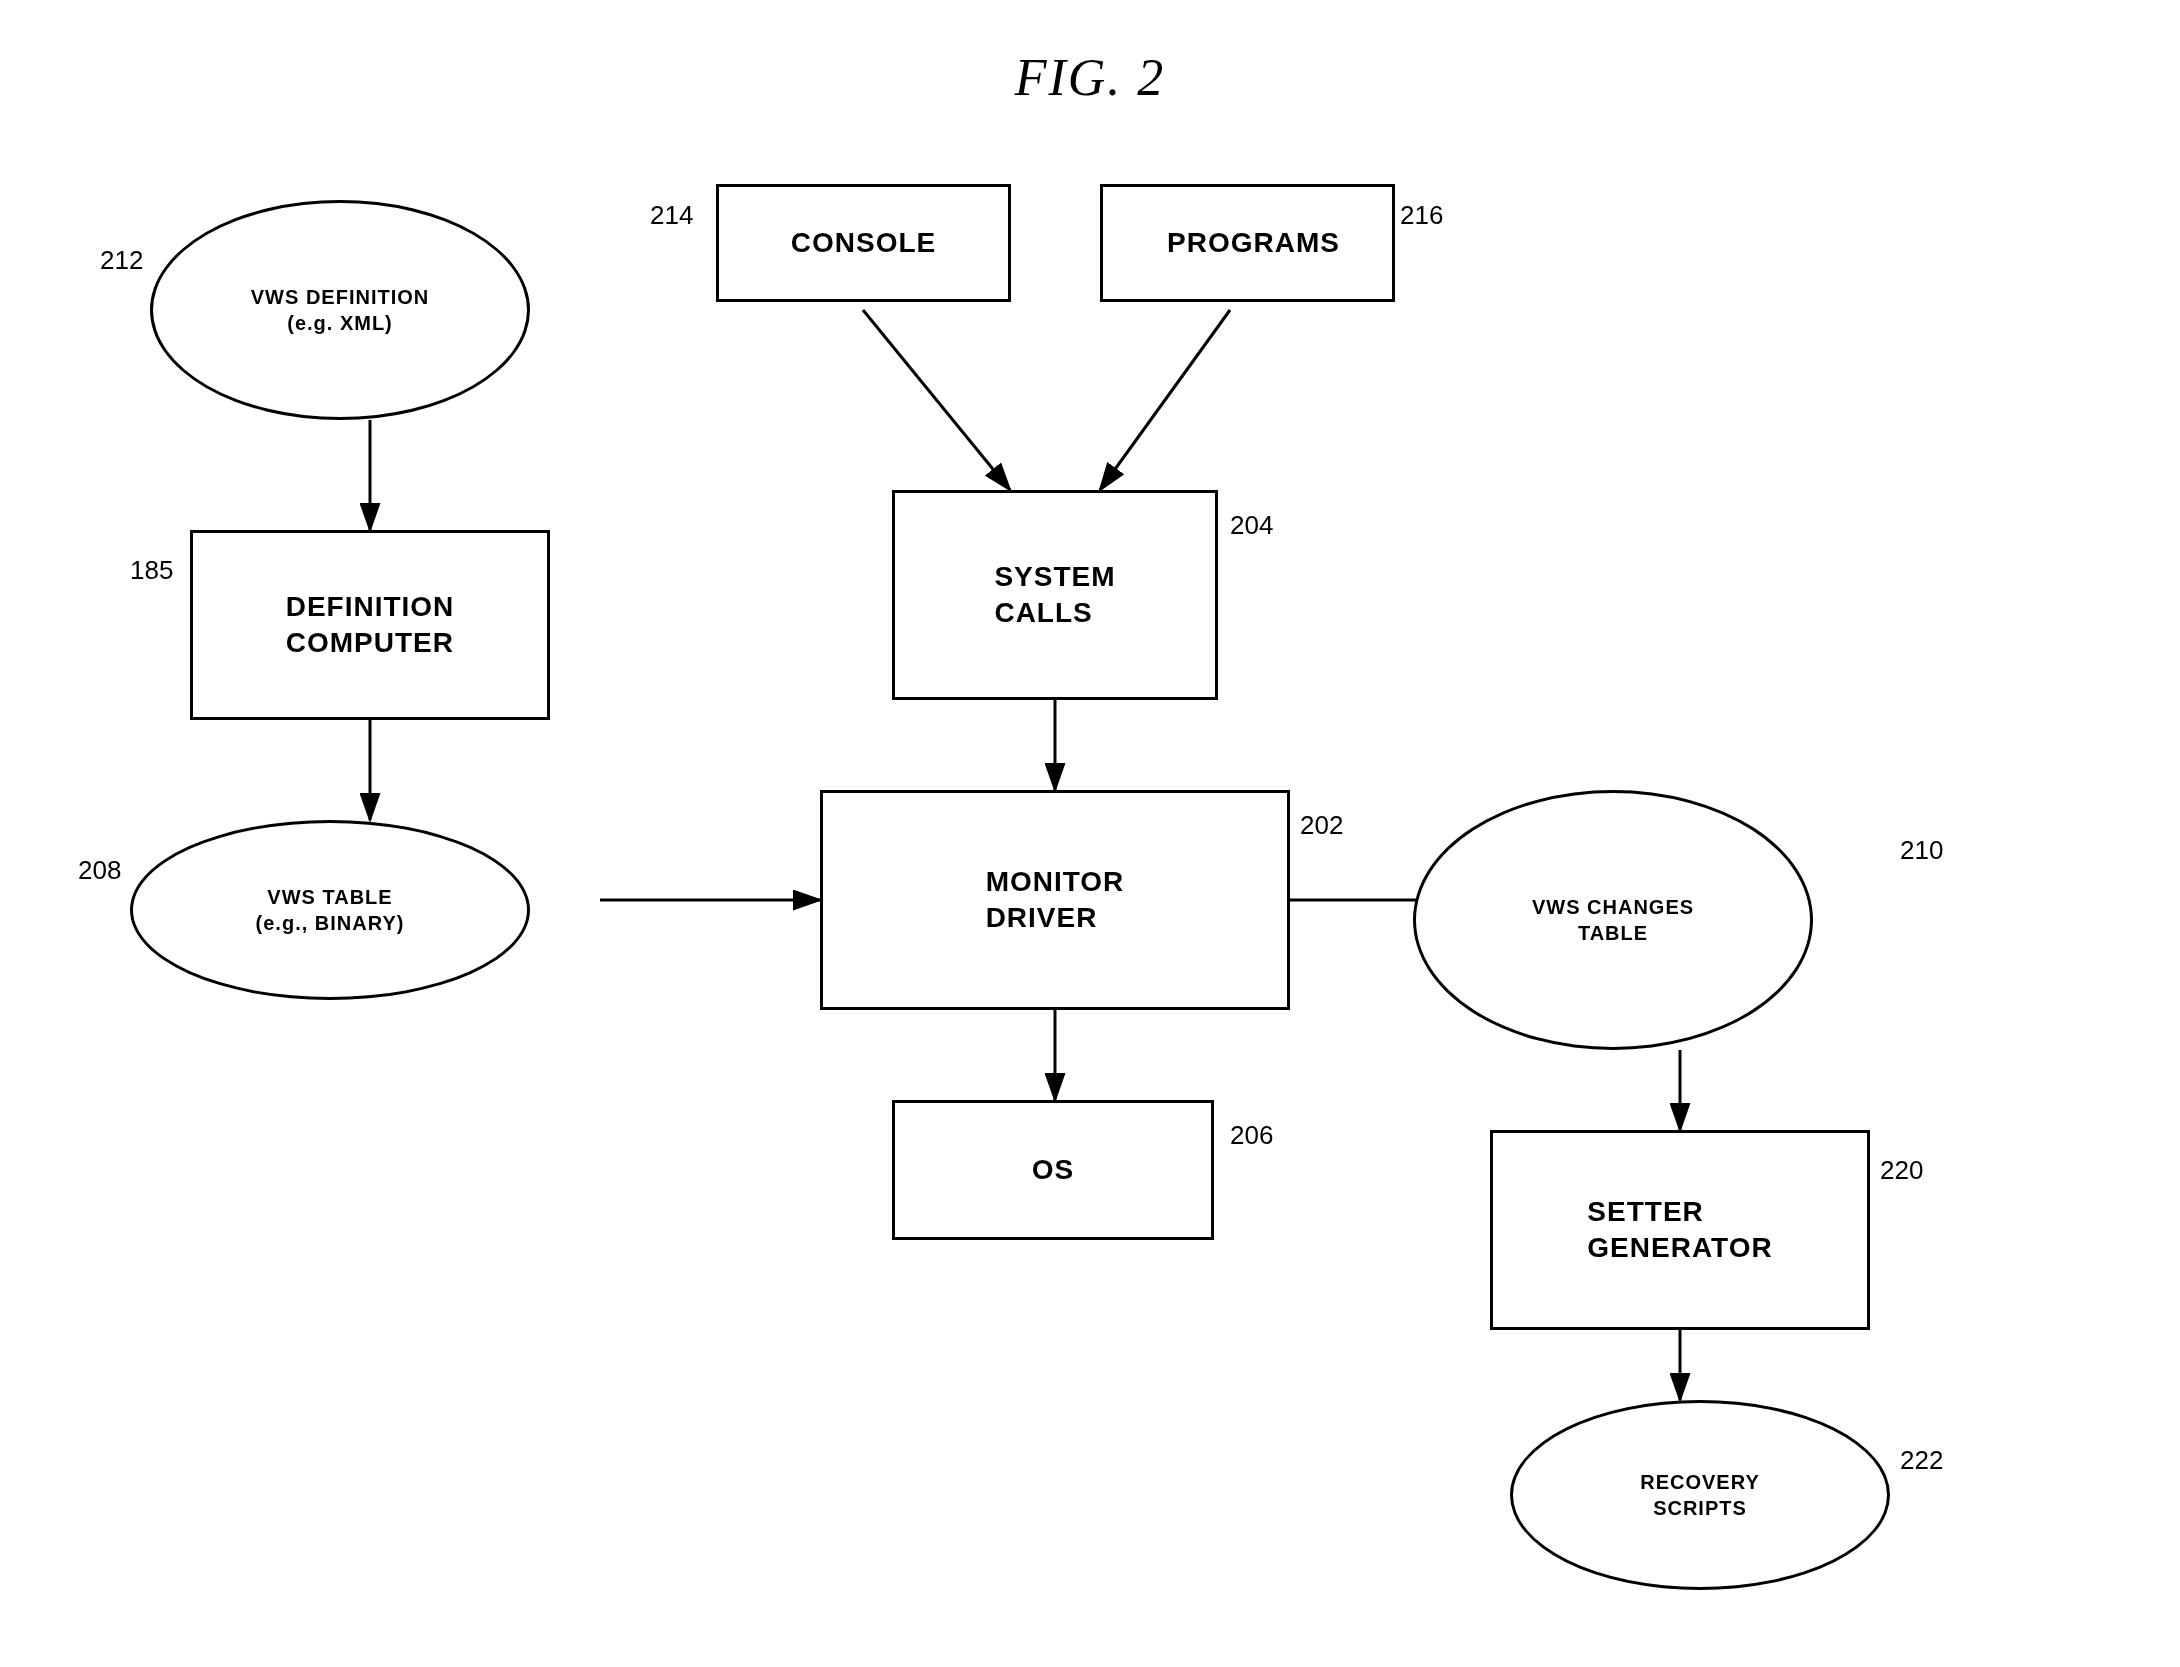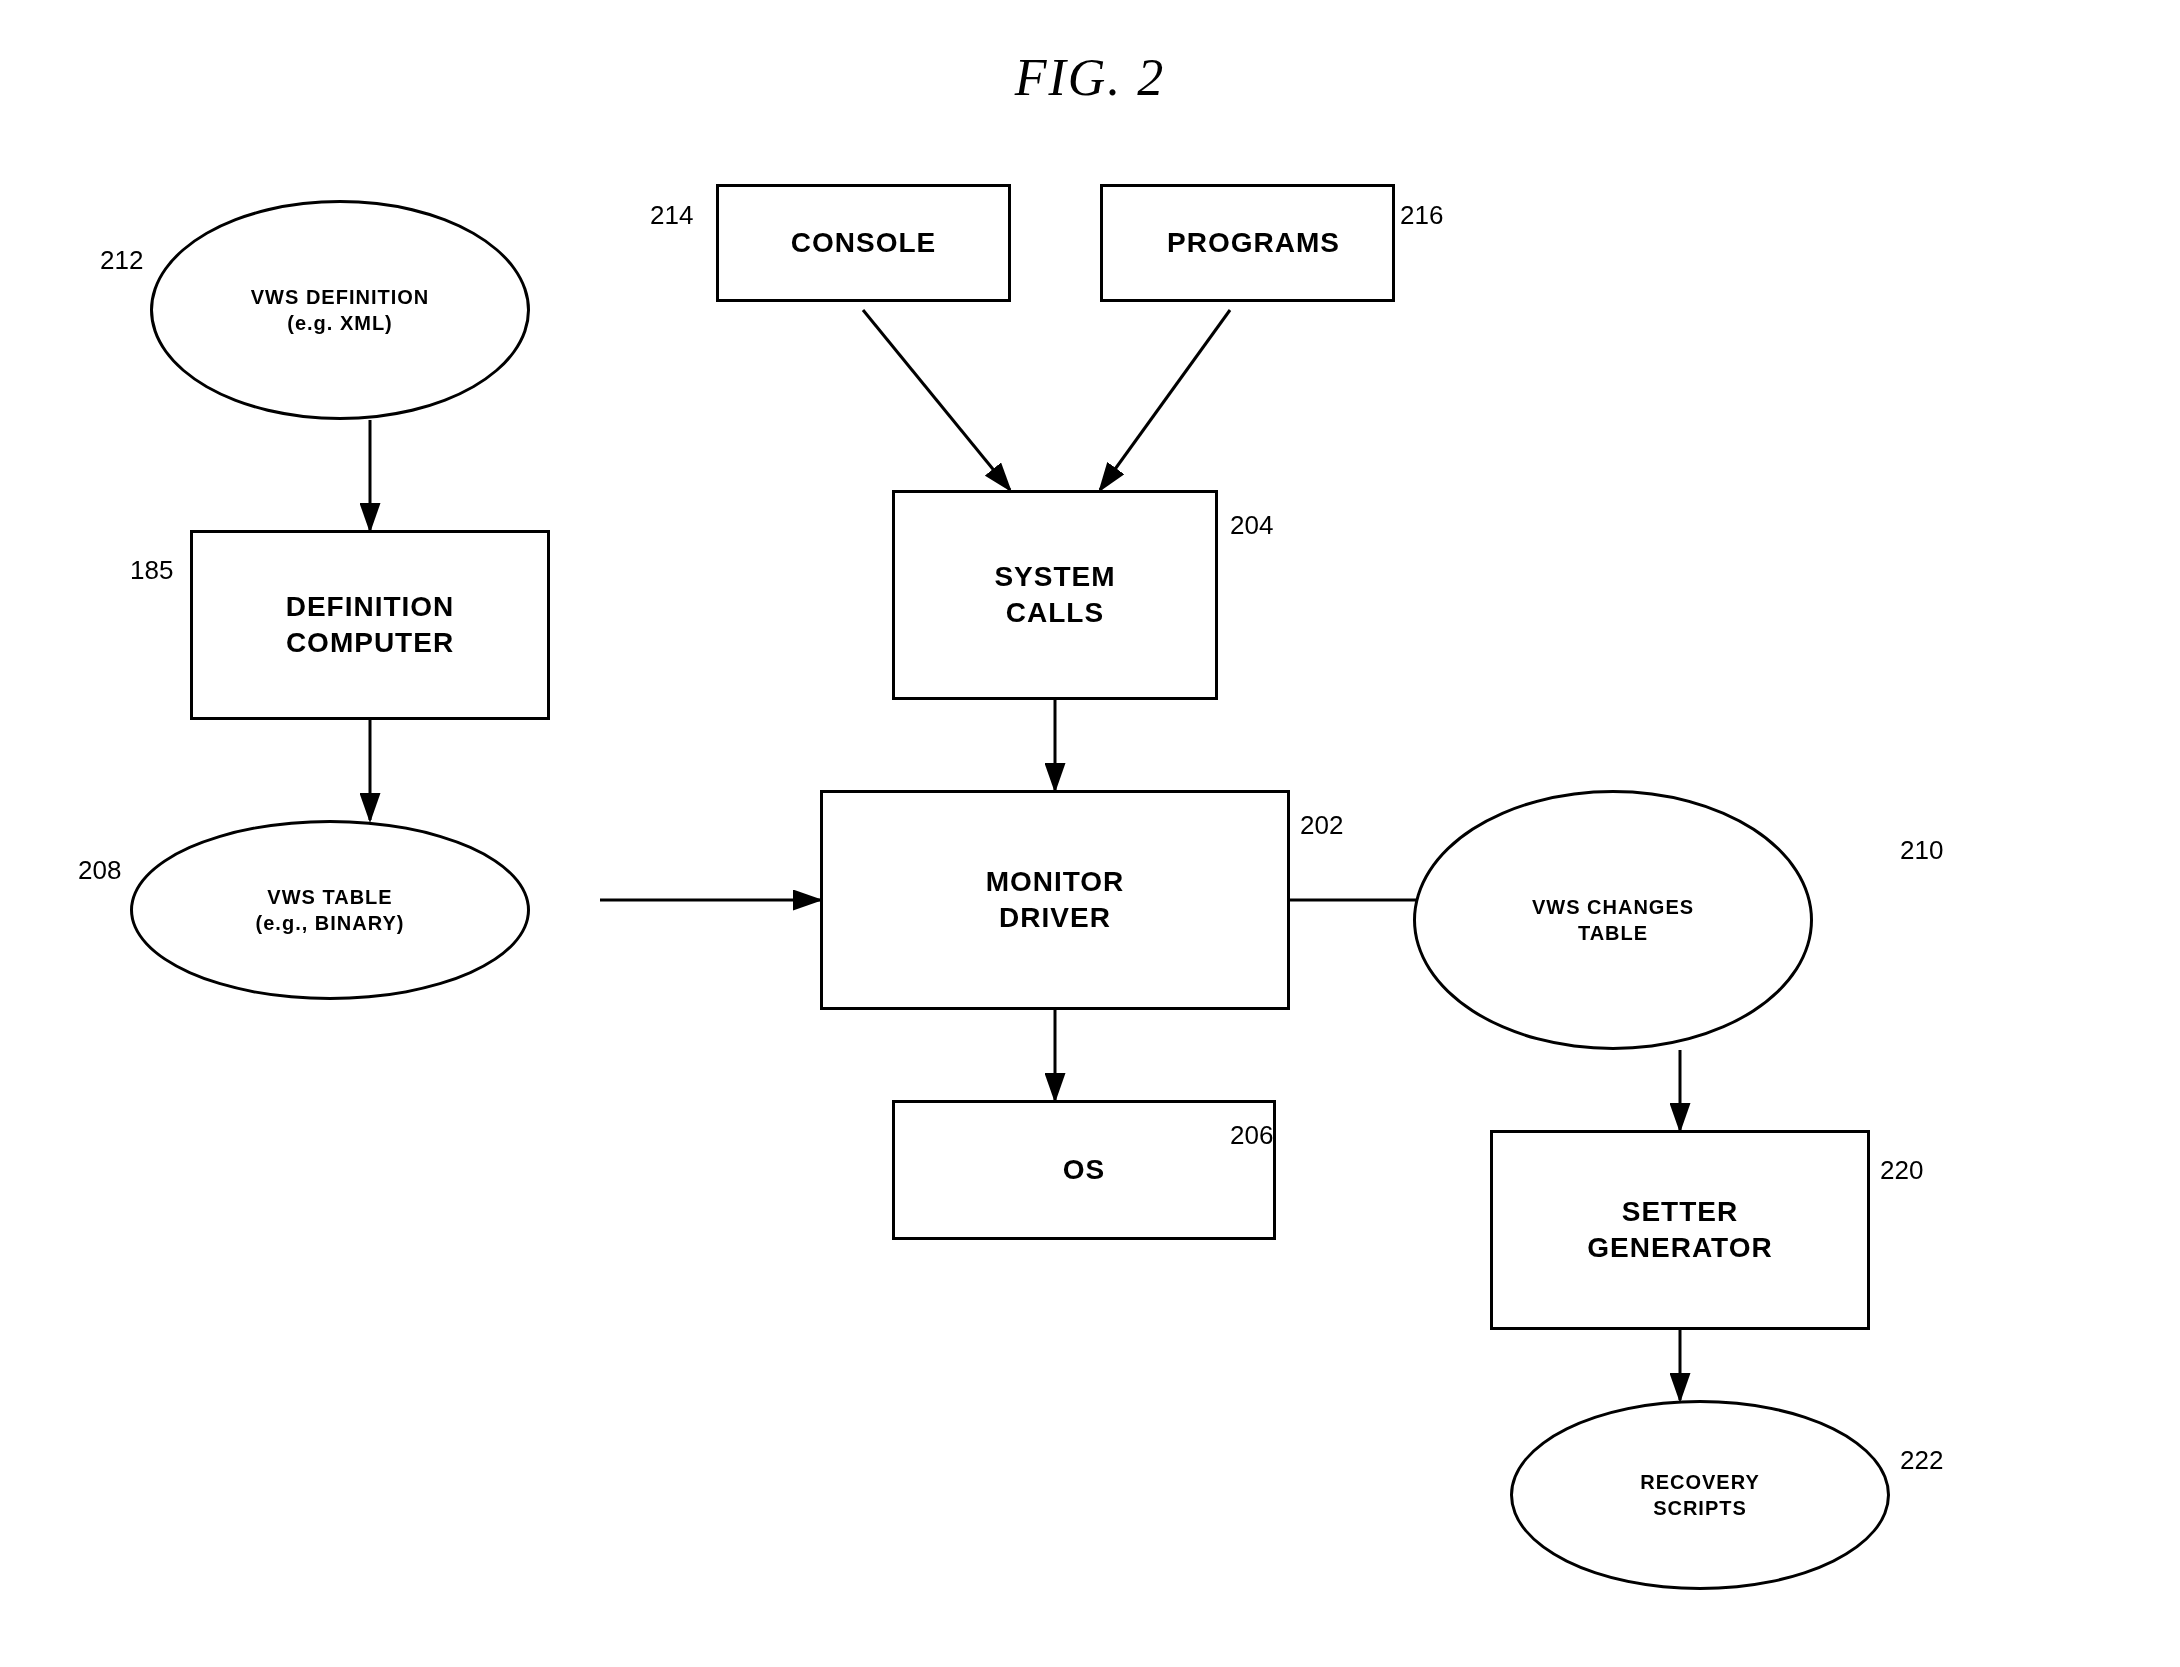--- a/index.html
+++ b/index.html
@@ -24,21 +24,21 @@
     }
 
     
     .box {
       position: absolute;
       border: 3px solid #000;
       background: #fff;
       display: flex;
       align-items: center;
       justify-content: center;
-      text-align: center;
+      text-align: left;
       font-size: 28px;
       font-weight: bold;
       font-family: Arial, sans-serif;
       letter-spacing: 1px;
       line-height: 1.3;
     }
 
     
     .ellipse {
       position: absolute;
@@ -122,21 +122,21 @@
 CALLS</span>
 </div>
 <span class="ref" style="left:1230px; top:510px;">204</span>
 
 <div class="box" style="left:820px; top:790px; width:470px; height:220px;">
   <span style="white-space:pre-line;">MONITOR
 DRIVER</span>
 </div>
 <span class="ref" style="left:1300px; top:810px;">202</span>
 
-<div class="box" style="left:892px; top:1100px; width:384px; height:140px;">
+<div class="box" style="left:892px; top:1100px; width:322px; height:140px;">
   <span>OS</span>
 </div>
 <span class="ref" style="left:1230px; top:1120px;">206</span>
 
 <div class="ellipse" style="left:150px; top:200px; width:380px; height:220px;">
   <span style="white-space:pre-line;">VWS DEFINITION
 (e.g. XML)</span>
 </div>
 <span class="ref" style="left:100px; top:245px;">212</span>
 

